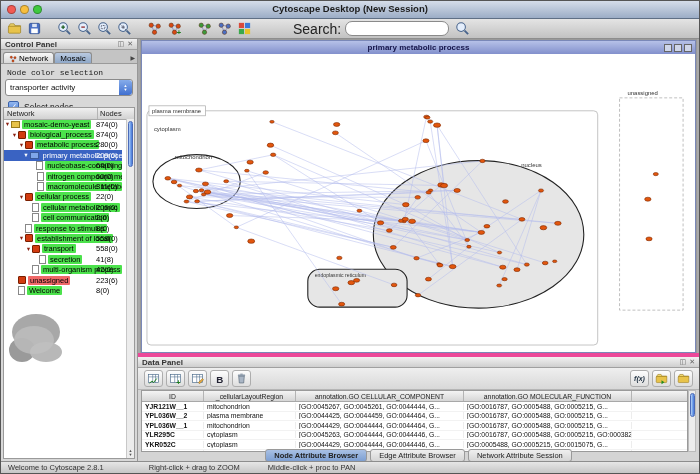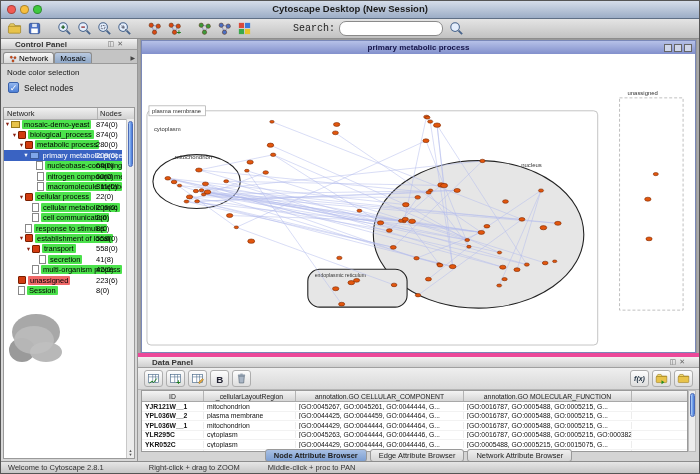--- a/index.html
+++ b/index.html
@@ -10,33 +10,33 @@
   .light{width:9px;height:9px;border-radius:50%;border:1px solid rgba(0,0,0,.3);box-sizing:border-box;}
   .light.red{background:#f25a53;} .light.yellow{background:#f7bf3e;} .light.green{background:#3fc93f;}
   .title{position:absolute;left:0;right:0;top:2px;text-align:center;font-size:9.5px;font-weight:bold;color:#1c1c1c;}
   
   .toolbar{position:absolute;top:18px;left:0;right:0;height:19px;background:linear-gradient(#e4e4e4,#c2c2c2);border-bottom:1px solid #8e8e8e;display:flex;align-items:center;padding:0 4px;}
   .tb-icons{display:flex;align-items:center;gap:2px;}
   .tbtn{width:18px;height:17px;display:flex;align-items:center;justify-content:center;}
   .tbtn svg{width:15px;height:15px;}
   .tb-sep{width:8px;height:1px;}
   .search-wrap{display:flex;align-items:center;gap:4px;margin-left:40px;}
-  .search-label{font-size:10px;color:#222;font-family:Liberation Mono, monospace;}
+  .search-label{font-size:14px;color:#222;}
   input.search{width:90px;height:13px;border:1px solid #8a8a8a;border-radius:7px;font-size:9px;padding:0 6px;background:#fff;outline:none;}
   
-  .panel-header{height:11px;background:linear-gradient(#f2f2f2,#cfcfcf);border-bottom:1px solid #a0a0a0;font-size:8px;font-weight:bold;color:#333;display:flex;align-items:center;padding:0 14px;box-sizing:border-box;}
+  .panel-header{height:11px;background:linear-gradient(#f2f2f2,#cfcfcf);border-bottom:1px solid #a0a0a0;font-size:8px;font-weight:bold;color:#333;display:flex;align-items:center;padding:0 4px;box-sizing:border-box;}
   .ph-sp{flex:1;} .ph-ic{font-size:7px;color:#666;margin-left:3px;font-weight:normal;}
   
   .control-panel{position:absolute;top:38px;left:0;width:137px;bottom:12px;background:#d8d8d8;border-right:1px solid #979797;box-sizing:border-box;}
   .cp-tabs{height:13px;background:#c4c4c4;border-bottom:1px solid #9a9a9a;display:flex;align-items:flex-end;padding-left:2px;position:relative;}
   .cp-tab{font-size:8px;padding:1px 5px 0;border:1px solid #8d8d8d;border-bottom:none;border-radius:3px 3px 0 0;background:linear-gradient(#f7f7f7,#d8d8d8);display:flex;gap:2px;align-items:center;height:11px;box-sizing:border-box;}
   .cp-tab.active{background:linear-gradient(#b9c9e0,#8fa8c8);}
   .cp-tab-ic svg{width:8px;height:8px;display:block;}
   .tab-scroll{position:absolute;right:2px;bottom:2px;font-size:6px;color:#444;}
-  .cp-label{margin:4px 0 1px 6px;font-size:8px;color:#1a1a1a;}
+  .cp-label{margin:4px 0 1px 6px;font-size:8px;color:#1a1a1a;font-family:Liberation Mono, monospace;}
   .combo{margin:2px 4px 0;height:15px;background:#fff;border:1px solid #8a8a8a;border-radius:3px;display:flex;align-items:center;font-size:8px;padding-left:4px;position:relative;color:#111;}
   .combo-btn{position:absolute;right:0;top:0;bottom:0;width:13px;background:linear-gradient(#86acea,#3f6fd0);border-radius:0 3px 3px 0;color:#fff;display:flex;flex-direction:column;align-items:center;justify-content:center;}
   .combo-btn i{font-style:normal;font-size:4px;line-height:3.6px;display:block;}
   .check-row{margin:5px 2px 0 7px;display:flex;align-items:center;gap:5px;font-size:8.5px;color:#111;}
   .checkbox{width:11px;height:11px;border-radius:2px;background:linear-gradient(#93b7ef,#4d7fd6);border:1px solid #3a62ab;color:#fff;font-size:9px;line-height:10px;text-align:center;box-sizing:border-box;}
   
   .tree{position:absolute;top:68px;left:2px;right:2px;bottom:2px;background:#fff;border:1px solid #9a9a9a;box-sizing:border-box;overflow:hidden;}
   .tree-head{display:flex;height:11px;background:linear-gradient(#f0f0f0,#d2d2d2);border-bottom:1px solid #aaa;font-size:7.5px;color:#222;}
   .th-c1{flex:1;padding-left:3px;border-right:1px solid #b4b4b4;line-height:11px;}
   .th-c2{width:34px;padding-left:2px;line-height:11px;}
@@ -229,20 +229,27 @@
             </svg>
           </span>
           <span>Network</span>
         </div>
         <div class="cp-tab active">
           <span>Mosaic</span>
         </div>
         <span class="tab-scroll">▶</span>
       </div>
     <div class="cp-label">Node color selection</div>
+    <div class="combo">
+      <span>transporter activity</span>
+      <span class="combo-btn">
+          <i>▲</i>
+          <i>▼</i>
+        </span>
+    </div>
     <div class="check-row">
       <span class="checkbox">✓</span>
       <span>Select nodes</span>
     </div>
     <div class="tree">
       <div class="tree-head">
         <div class="th-c1">Network</div>
         <div class="th-c2">Nodes</div>
       </div>
       <div class="tree-body">
@@ -355,21 +362,21 @@
             <span class="tr-ind" style="width: 7px;"></span>
             <span class="tr-exp"></span>
             <span class="tr-icon ic-redbox"></span>
             <span class="tr-label hl-red">unassigned</span>
             <span class="tr-num">223(6)</span>
           </div>
           <div class="trow">
             <span class="tr-ind" style="width: 7px;"></span>
             <span class="tr-exp"></span>
             <span class="tr-icon ic-page"></span>
-            <span class="tr-label hl-green">Session</span>
+            <span class="tr-label hl-green">Welcome</span>
             <span class="tr-num">8(0)</span>
           </div>
         </div>
       <div class="tree-scroll">
         <div class="pill"></div>
         <div class="sb-arrows">▲<br>▼</div>
       </div>
       <svg class="birdseye" viewBox="0 0 66 66">
         <ellipse cx="30" cy="26" rx="24" ry="18" fill="#a8a8a8"></ellipse>
         <ellipse cx="16" cy="44" rx="13" ry="12" fill="#9a9a9a"></ellipse>
@@ -671,21 +678,21 @@
             <div class="dpt-c" style="width: 168px;">[GO:0016787, GO:0005488, GO:0005215, G...</div>
           </div>
         </div>
     </div>
     <div class="dp-scroll">
       <div class="pill"></div>
     </div>
     <div class="dp-tabs">
         <div class="dp-tab active">Node Attribute Browser</div>
         <div class="dp-tab">Edge Attribute Browser</div>
-        <div class="dp-tab">Network Attribute Browser</div>
+        <div class="dp-tab">Network Attribute Session</div>
       </div>
   </div>
 
   <div class="statusbar">
     <span class="sb-welcome">Welcome to Cytoscape 2.8.1</span>
     <span class="sb-zoom">Right-click + drag to ZOOM</span>
     <span class="sb-pan">Middle-click + proc to PAN</span>
   </div>
 
 </div>

